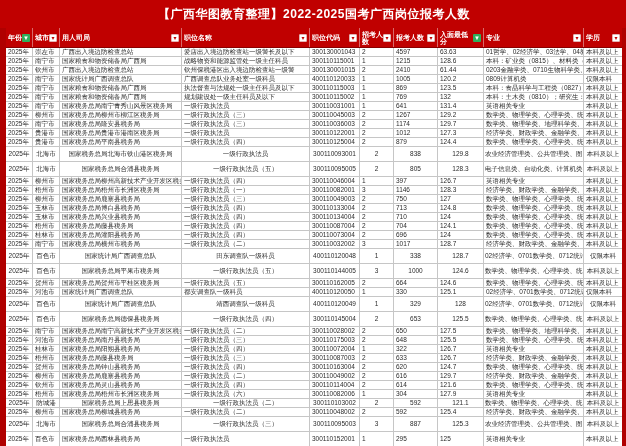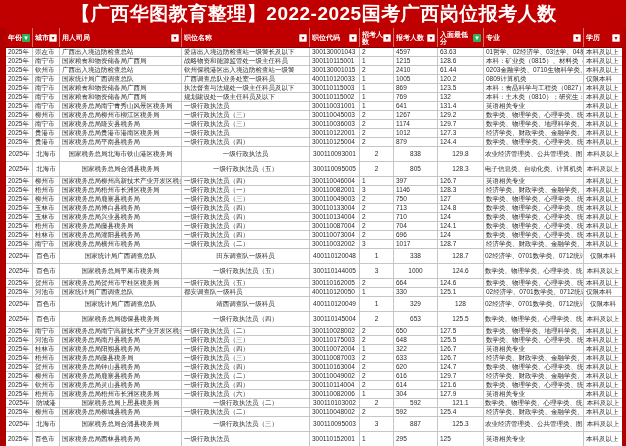--- a/index.html
+++ b/index.html
@@ -9,21 +9,21 @@
     -webkit-font-smoothing:antialiased;
   }
   .frame{
     width:626px;height:446px;box-sizing:border-box;
     border-left:6px solid #b00000;border-right:4px solid #b00000;
     background:#fff;position:relative;
   }
   .title-bar{
     height:28px;background:#c00000;color:#fff;
     display:flex;align-items:center;justify-content:center;
-    font-size:19px;font-weight:bold;letter-spacing:0.5px;
+    font-size:12px;font-weight:bold;letter-spacing:0.5px;
     margin-left:-6px;margin-right:-4px;padding-left:6px;padding-right:4px;
     white-space:nowrap;overflow:hidden;
   }
   
   .header-row{
     display:flex;height:20px;background:#c00000;color:#fff;
     box-sizing:border-box;border-bottom:1px solid #8a0000;
   }
   .hcell{
     box-sizing:border-box;display:flex;align-items:center;justify-content:space-between;

